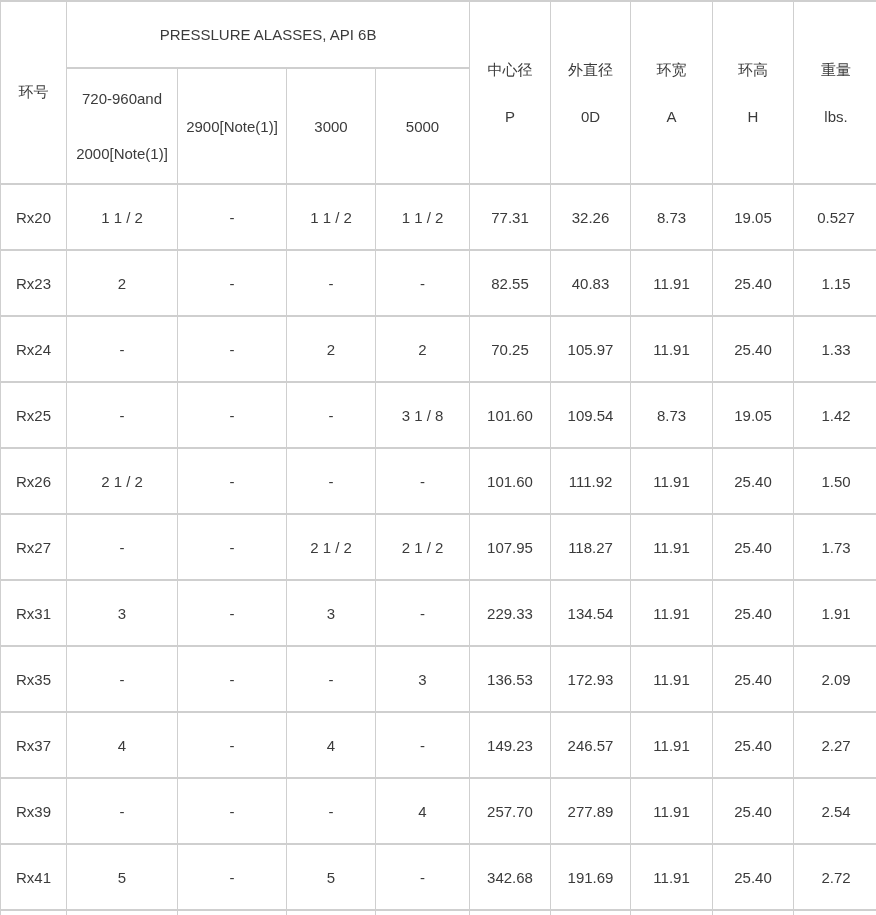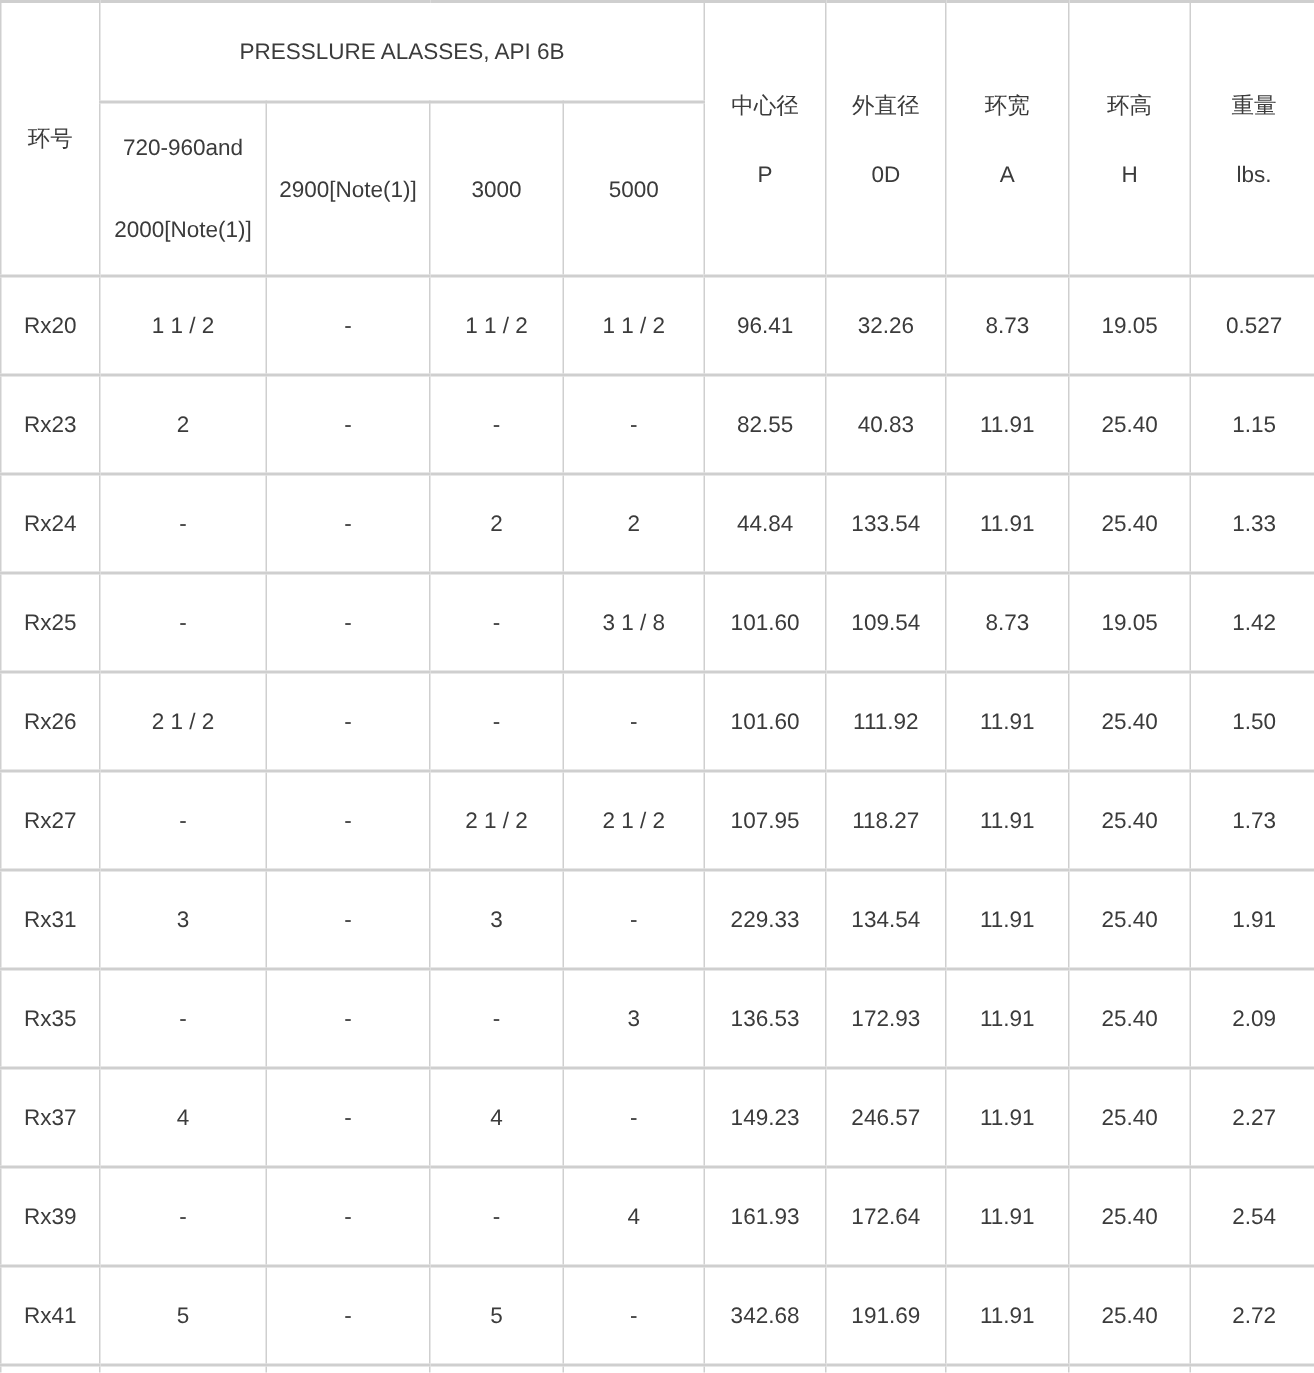--- a/index.html
+++ b/index.html
@@ -87,21 +87,21 @@
       <th>5000</th>
     </tr>
   </thead>
   <tbody>
       <tr>
         <td>Rx20</td>
         <td>1 1 / 2</td>
         <td>-</td>
         <td>1 1 / 2</td>
         <td>1 1 / 2</td>
-        <td>96.41</td>
+        <td>77.31</td>
         <td>32.26</td>
         <td>8.73</td>
         <td>19.05</td>
         <td>0.527</td>
       </tr>
       <tr>
         <td>Rx23</td>
         <td>2</td>
         <td>-</td>
         <td>-</td>
@@ -111,22 +111,22 @@
         <td>11.91</td>
         <td>25.40</td>
         <td>1.15</td>
       </tr>
       <tr>
         <td>Rx24</td>
         <td>-</td>
         <td>-</td>
         <td>2</td>
         <td>2</td>
-        <td>44.84</td>
-        <td>133.54</td>
+        <td>70.25</td>
+        <td>105.97</td>
         <td>11.91</td>
         <td>25.40</td>
         <td>1.33</td>
       </tr>
       <tr>
         <td>Rx25</td>
         <td>-</td>
         <td>-</td>
         <td>-</td>
         <td>3 1 / 8</td>
@@ -195,22 +195,22 @@
         <td>11.91</td>
         <td>25.40</td>
         <td>2.27</td>
       </tr>
       <tr>
         <td>Rx39</td>
         <td>-</td>
         <td>-</td>
         <td>-</td>
         <td>4</td>
-        <td>161.93</td>
-        <td>172.64</td>
+        <td>257.70</td>
+        <td>277.89</td>
         <td>11.91</td>
         <td>25.40</td>
         <td>2.54</td>
       </tr>
       <tr>
         <td>Rx41</td>
         <td>5</td>
         <td>-</td>
         <td>5</td>
         <td>-</td>

